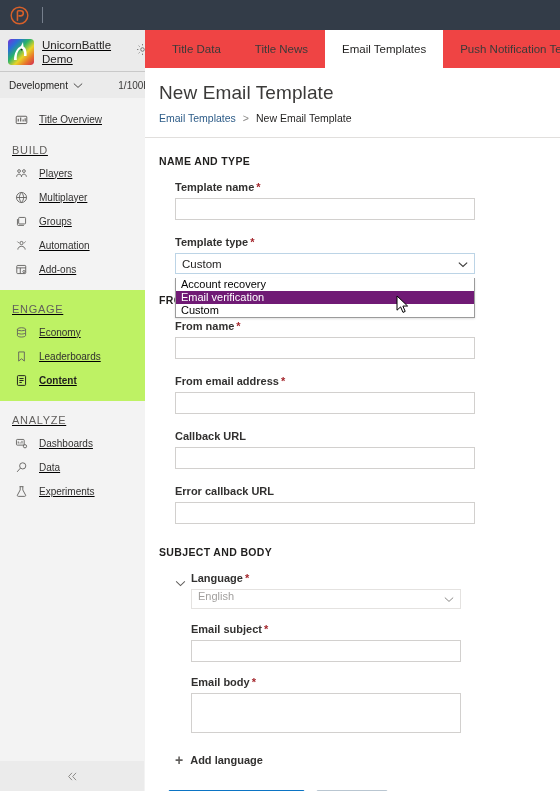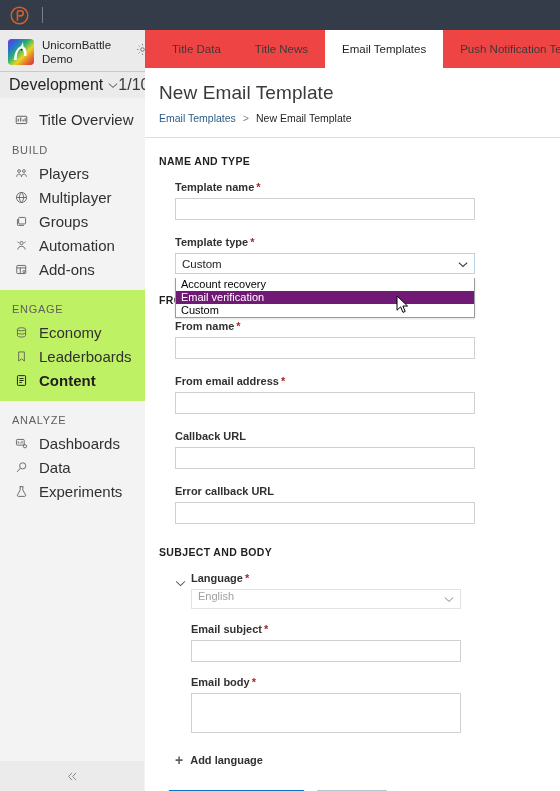--- a/index.html
+++ b/index.html
@@ -27,20 +27,21 @@
   .topbar-logo svg { display: block; }
   .topbar-divider {
     width: 1px; height: 16px; background: #767f8c; margin-left: 8px;
   }
 
   
   .sidebar {
     position: absolute; top: 30px; left: 0; width: 160px; height: 761px;
     background: #f3f3f3;
     border-right: 1px solid #dcdcdc;
+    text-decoration: underline;
   }
   .title-card {
     background: #ebebeb;
     padding: 8px 8px 0 8px;
     height: 68px;
     position: relative;
   }
   .title-card-inner { display: flex; align-items: flex-start; }
   .title-icon {
     width: 26px; height: 26px; border-radius: 3px;
@@ -54,37 +55,37 @@
     width: 18px; height: 18px; flex: none;
     display: flex; align-items: center; justify-content: center;
     color: #6b6b6b; margin-top: 2px;
   }
   .env-bar {
     position: absolute; left: 0; right: 0; bottom: 0;
     border-top: 1px solid #c9c9c9;
     height: 27px;
     display: flex; align-items: center;
     padding: 0 9px;
-    font-size: 16px; color: #252423;
+    font-size: 10px; color: #252423;
   }
   .env-name { display: flex; align-items: center; gap: 5px; }
   .env-count { margin-left: auto; color: #3b3a39; }
   .chev-sm { display: block; }
 
   .nav-scroll { position: relative; }
   .nav-section { padding-top: 2px; }
   .nav-section.shaded { background: #bef264; }
   .nav-head {
     font-size: 11px; letter-spacing: .7px; color: #605e5c;
     padding: 11px 0 5px 12px; text-transform: uppercase;
   }
   .nav-item {
     display: flex; align-items: center;
     height: 24px; padding-left: 13px;
-    font-size: 15px; color: #323130;
+    font-size: 10px; color: #323130;
     cursor: default;
   }
   .nav-item .ico {
     width: 17px; height: 16px; flex: none; margin-right: 9px;
     display: flex; align-items: center; justify-content: center;
     color: #605e5c;
   }
   .nav-item.selected { font-weight: bold; color: #201f1e; }
   .nav-item.selected .ico { color: #201f1e; }
   .nav-gap { height: 9px; }

